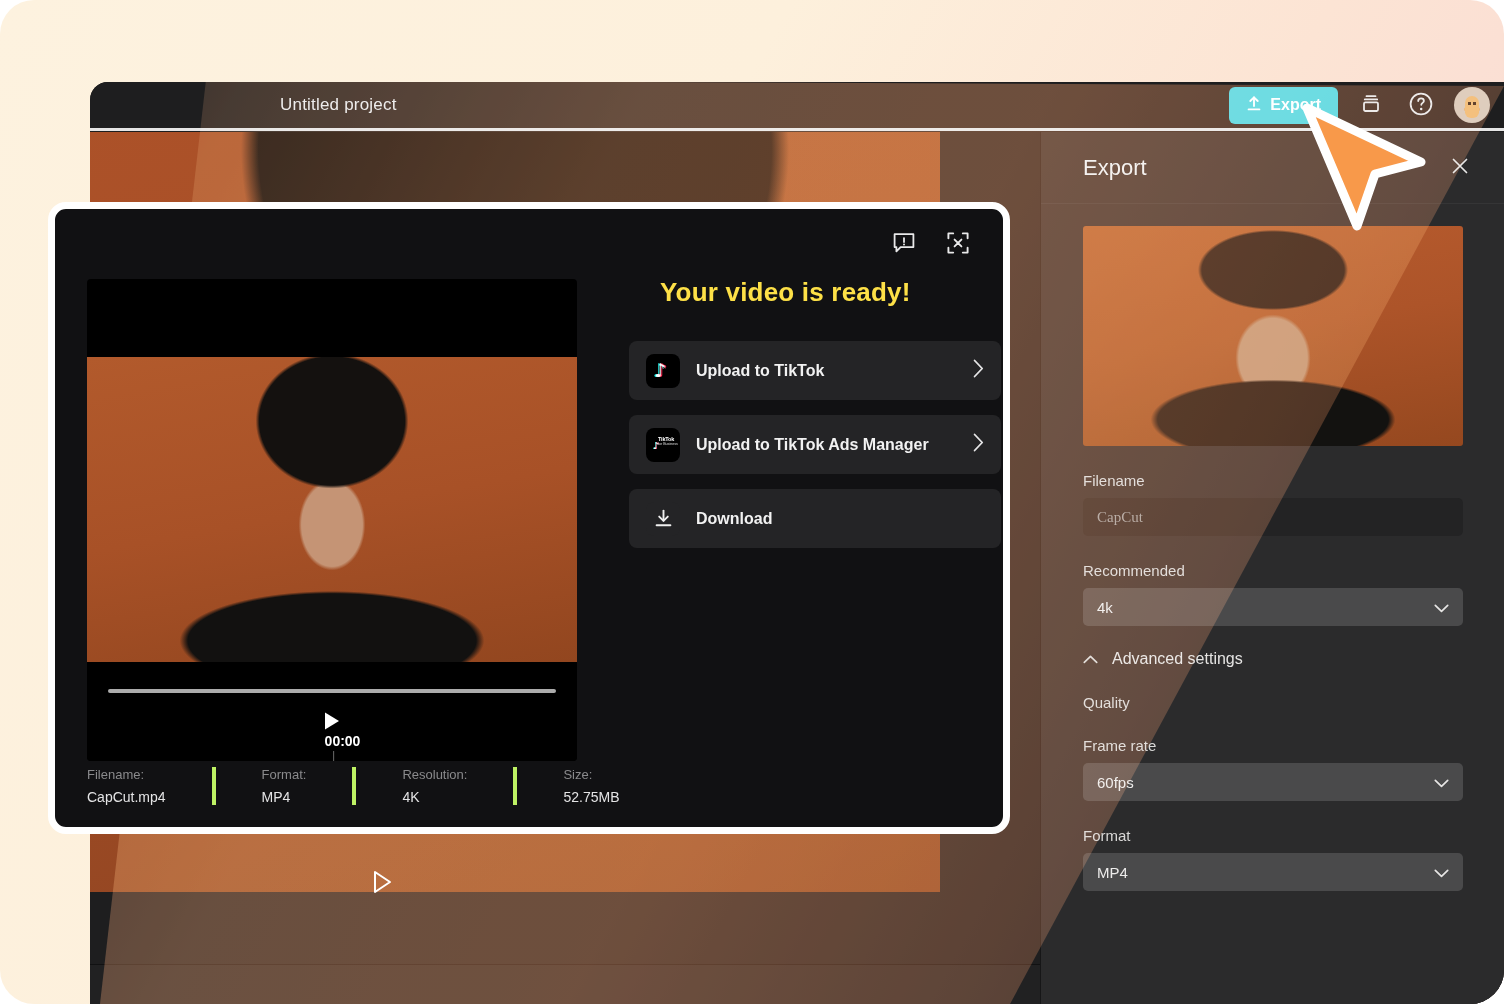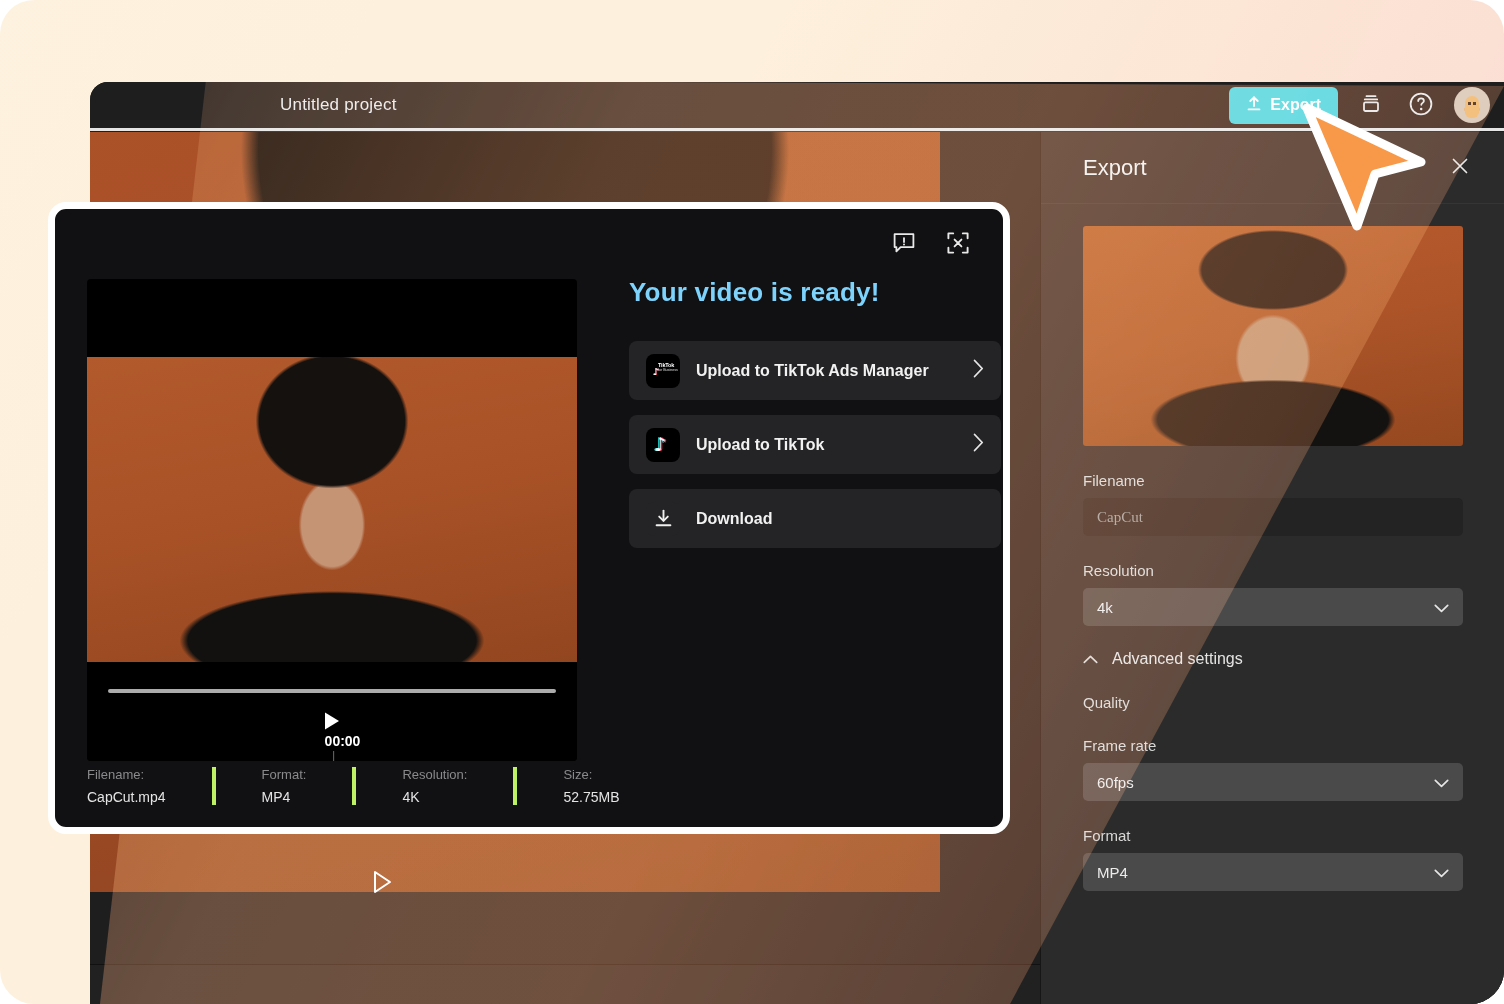--- a/index.html
+++ b/index.html
@@ -244,21 +244,21 @@
     margin-left: 20px; width: 22px; height: 22px;
     background: none; border: none; cursor: pointer;
     display: flex; align-items: center; justify-content: center;
   }
 
   
   #modal-right {
     position: absolute; left: 574px; top: 68px; width: 372px;
   }
   #ready-title {
-    font-size: 26px; font-weight: 700; color: #7dd3fc; letter-spacing: .2px;
+    font-size: 26px; font-weight: 700; color: #fde047; letter-spacing: .2px; margin-left: 31px;
   }
   .action-row {
     margin-top: 0; width: 372px; height: 59px;
     background: #242426; border: none; border-radius: 8px;
     display: flex; align-items: center; padding: 0 17px;
     cursor: pointer;
   }
   #action-list { margin-top: 33px; display: flex; flex-direction: column; gap: 15px; }
   .action-badge {
     width: 34px; height: 34px; border-radius: 8px;
@@ -380,21 +380,21 @@
             </span>
           </button>
         </div>
 
         <div id="panel-scroll">
           <div id="panel-thumb"></div>
 
           <div class="field-label">Filename</div>
           <input class="text-input" id="filename-input" value="CapCut" style="">
 
-          <div class="field-label">Resolution</div>
+          <div class="field-label">Recommended</div>
           <div class="select-box">
             <span>4k</span>
             <span>
               <svg width="15" height="9" viewBox="0 0 15 9" fill="none">
                 <path d="M1.3 1.4 L7.5 7.3 L13.7 1.4" stroke="#E7E6E5" stroke-width="1.7" stroke-linecap="round" stroke-linejoin="round"></path>
               </svg>
             </span>
           </div>
 
           <div id="advanced-settings-row">
@@ -489,47 +489,47 @@
       </div>
     </div>
 
     <div id="modal-right">
       <h2 id="ready-title">Your video is ready!</h2>
 
       <div id="action-list">
 
         <div class="action-row">
           <span class="action-badge">
+            <span class="tt-note">
+              <i class="tt-cyan"></i>
+                <i class="tt-pink"></i>
+                <i class="tt-white"></i>
+            </span>
+          </span>
+          <span class="action-label">Upload to TikTok</span>
+          <span class="action-chevron">
+            <svg width="11" height="19" viewBox="0 0 11 19" fill="none">
+              <path d="M1.6 1.5 L9.2 9.5 L1.6 17.5" stroke="#E7E7E8" stroke-width="1.8" stroke-linecap="round" stroke-linejoin="round"></path>
+            </svg>
+          </span>
+        </div>
+
+        <div class="action-row">
+          <span class="action-badge">
             <span class="tt-note tt-biz" style="position:absolute;left:3px;top:8px;">
               <i class="tt-cyan"></i>
                 <i class="tt-pink"></i>
                 <i class="tt-white"></i>
             </span>
             <span class="tt-biz-txt">
                 <b>TikTok</b>
                 <span>for Business</span>
               </span>
           </span>
           <span class="action-label">Upload to TikTok Ads Manager</span>
-          <span class="action-chevron">
-            <svg width="11" height="19" viewBox="0 0 11 19" fill="none">
-              <path d="M1.6 1.5 L9.2 9.5 L1.6 17.5" stroke="#E7E7E8" stroke-width="1.8" stroke-linecap="round" stroke-linejoin="round"></path>
-            </svg>
-          </span>
-        </div>
-
-        <div class="action-row">
-          <span class="action-badge">
-            <span class="tt-note">
-              <i class="tt-cyan"></i>
-                <i class="tt-pink"></i>
-                <i class="tt-white"></i>
-            </span>
-          </span>
-          <span class="action-label">Upload to TikTok</span>
           <span class="action-chevron">
             <svg width="11" height="19" viewBox="0 0 11 19" fill="none">
               <path d="M1.6 1.5 L9.2 9.5 L1.6 17.5" stroke="#E7E7E8" stroke-width="1.8" stroke-linecap="round" stroke-linejoin="round"></path>
             </svg>
           </span>
         </div>
 
         <div class="action-row">
           <span class="action-badge badge-download">
             <svg width="23" height="23" viewBox="0 0 23 23" fill="none">

